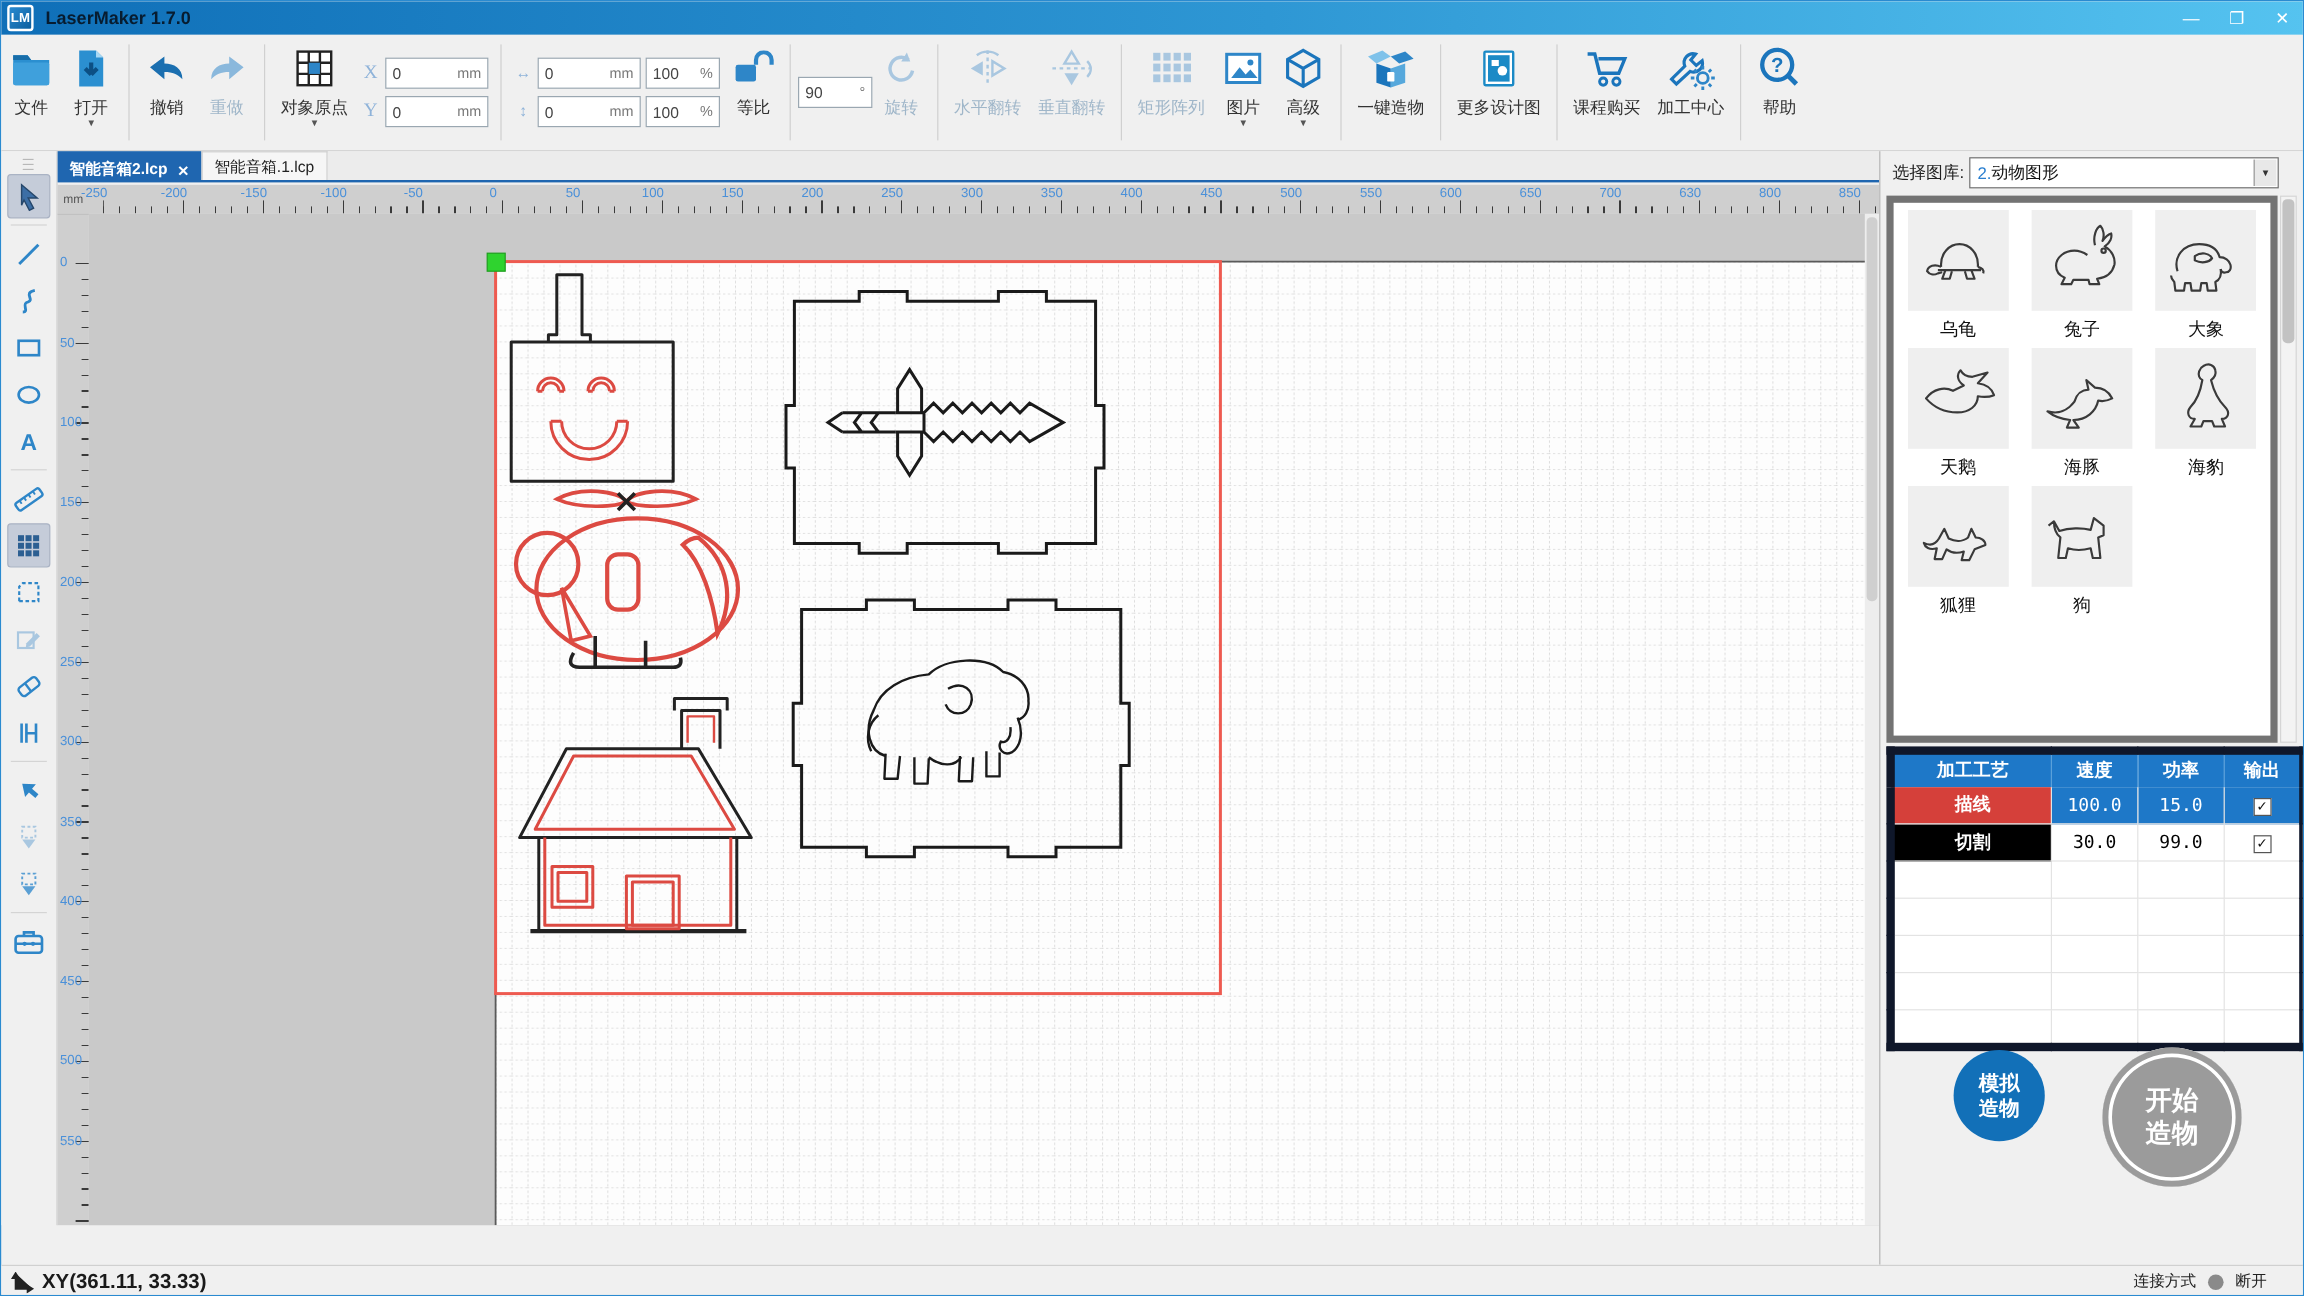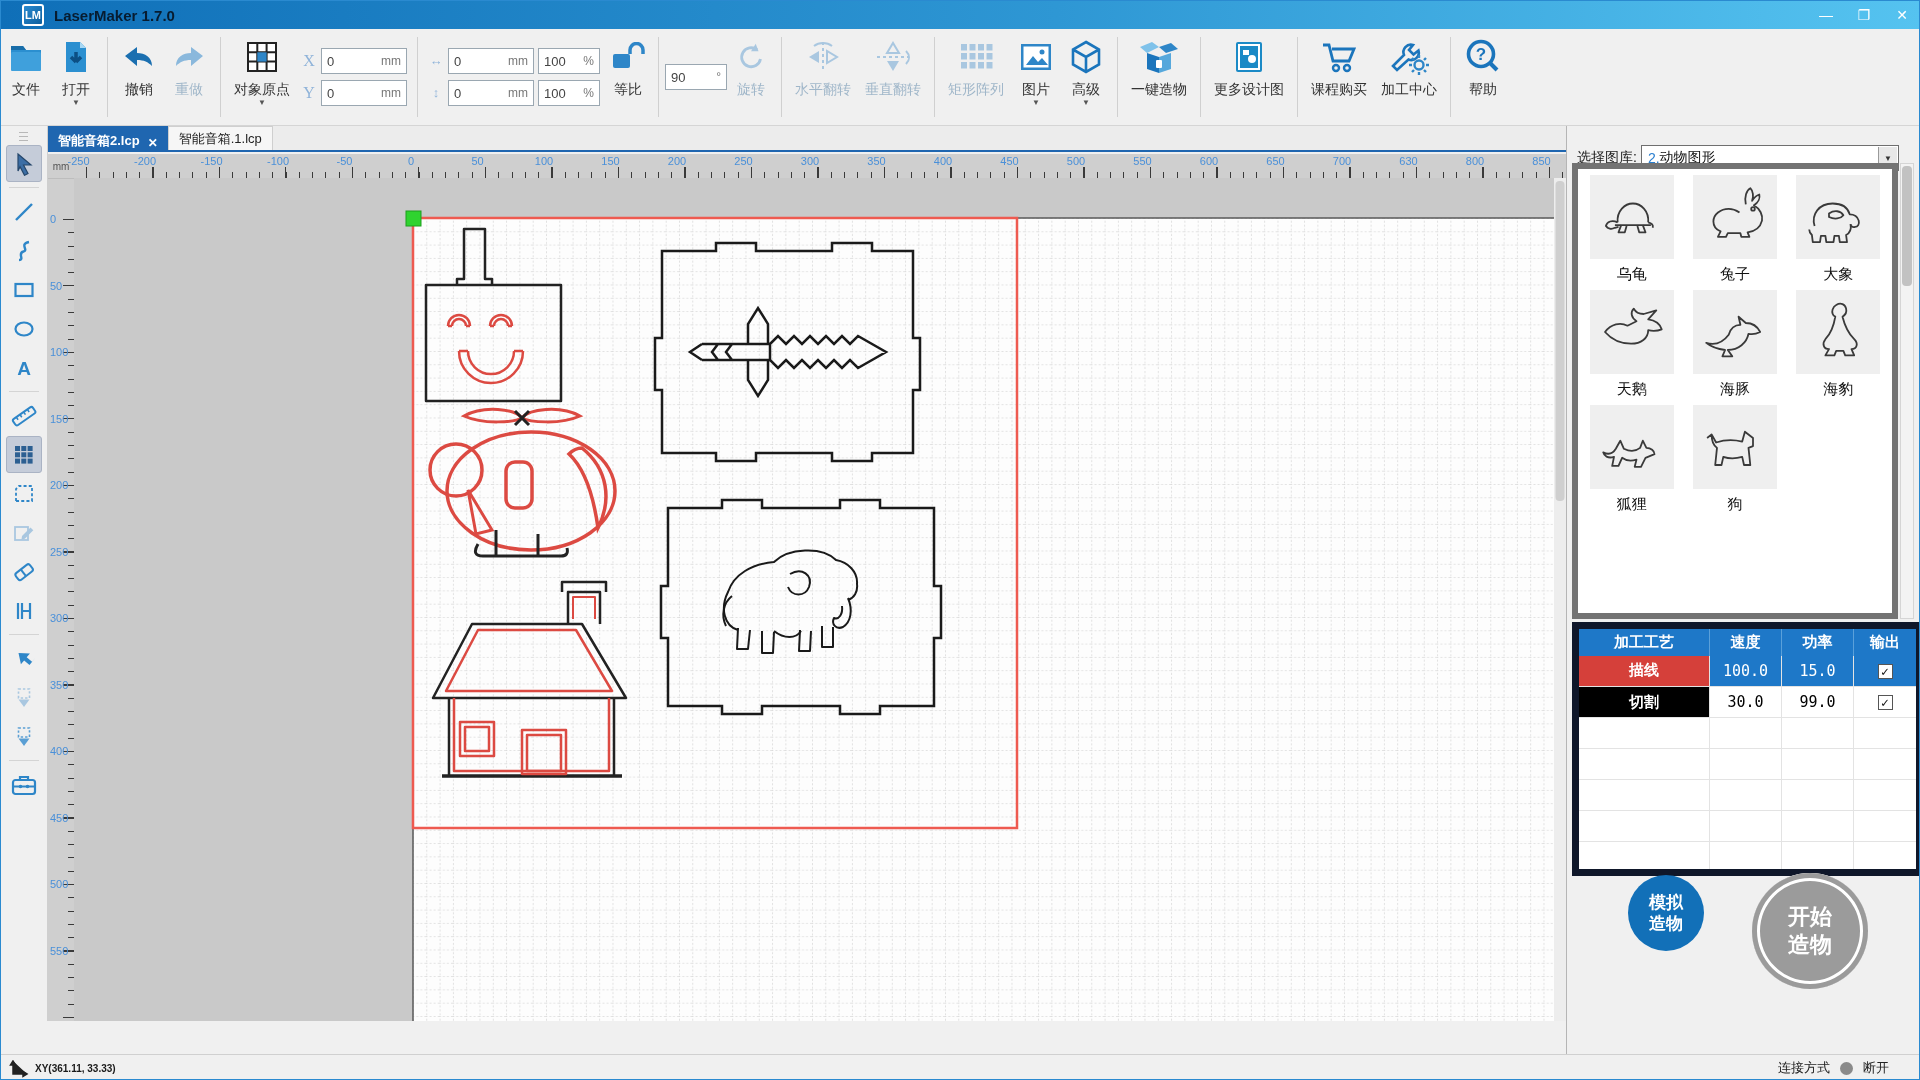--- a/index.html
+++ b/index.html
@@ -3,21 +3,21 @@
 <meta charset="utf-8">
 <style>
   * { margin:0; padding:0; box-sizing:border-box; }
   html,body { width:1920px; height:1080px; overflow:hidden; }
   body { font-family:"Liberation Sans", sans-serif; }
   #app { position:relative; width:1920px; height:1080px; background:#f0f0f0; border:1px solid #2a8ad0; overflow:hidden; }
 
   
   .titlebar { position:absolute; left:0; top:0; width:1920px; height:28px;
     background:linear-gradient(90deg,#0f6fb8 0%,#2e97d4 55%,#55c3f0 100%);
-    display:flex; align-items:center;padding-left:16px; }
+    display:flex; align-items:center; }
   .logo { width:22px; height:22px; margin-left:5px; background:linear-gradient(135deg,#2a8ad0,#0c5f9e);
     border:2px solid #fff; border-radius:3px; color:#fff; font-size:11px; font-weight:bold;
     display:flex; align-items:center; justify-content:center; }
   .apptitle { margin-left:10px; font-size:15px; font-weight:bold; color:#071c30; }
   .winbtns { margin-left:auto; display:flex; height:100%; }
   .winbtn { width:38px; height:100%; color:#fff; font-size:14px; display:flex; align-items:center; justify-content:center; cursor:default; }
 
   
   .toolbar { position:absolute; left:0; top:28px; width:1920px; height:97px; background:#f0f0f0;
     border-bottom:1px solid #d5d5d5; display:flex; align-items:stretch; }
@@ -62,29 +62,29 @@
   .vruler { position:absolute; left:47px; top:52px; width:26px; height:843px; background:#cfcfcf; overflow:hidden;
      border-top:1px solid #bdbdbd; }
   .vticks { position:absolute; right:0; top:0; width:26px; height:843px;
      background:
        repeating-linear-gradient(180deg,#3a3a3a 0 1px,transparent 1px 66.5px) 100% 40px/11px 100% no-repeat,
        repeating-linear-gradient(180deg,#3a3a3a 0 1px,transparent 1px 13.3px) 100% 40px/6px 100% no-repeat; }
   .vnum { position:absolute; left:2px; transform:translateY(-50%); font-size:11px; color:#4a90d9; }
 
   .canvas { position:absolute; left:73px; top:52px; width:1492px; height:843px; background:#c9c9c9; }
   .statusbar { position:absolute; left:0; top:1053px; width:1920px; height:27px; background:#f0f0f0; border-top:1px solid #d0d0d0;
-    display:flex; align-items:center; font-size:10px; color:#1a1a1a; }
+    display:flex; align-items:center; font-size:17px; color:#1a1a1a; }
   .coords { margin-left:34px; font-weight:bold; }
   .axisicon { position:absolute; left:8px; top:1059px; }
   .connwrap { position:absolute; right:30px; top:1058px; display:flex; align-items:center; gap:10px; font-size:13px; color:#222; }
   .conndot { width:13px; height:13px; border-radius:50%; background:#8a8a8a; }
 
   
   .rightpanel { position:absolute; left:1565px; top:125px; width:355px; height:928px; background:#f0f0f0; border-left:1px solid #b5b5b5; }
-  .libselect { position:absolute; left:10px; top:19px; display:flex; align-items:center; }
+  .libselect { position:absolute; left:10px; top:5px; display:flex; align-items:center; }
   .libselect .lbl { font-size:14px; color:#222; }
   .dropdown { width:258px; height:26px; background:#fff; border:1px solid #6f6f6f; margin-left:4px; display:flex; align-items:center; padding-left:6px; position:relative; }
   .dropdown .pfx { color:#2a7fd0; font-size:14px; }
   .dropdown .dname { color:#111; font-size:14px; }
   .dropdown .arrowbox { position:absolute; right:1px; top:1px; width:19px; height:22px; background:#e8e8e8; border-left:1px solid #9a9a9a; display:flex; align-items:center; justify-content:center; font-size:8px; color:#333; }
   .libbox { position:absolute; left:5px; top:37px; width:326px; height:456px; background:#fff; border:6px solid #737373; }
   .libscroll { position:absolute; left:333px; top:37px; width:14px; height:456px; background:#f3f3f3; border:1px solid #d5d5d5; }
   .libthumbtrack { position:absolute; left:1px; top:2px; width:10px; height:120px; background:#c2c2c2; border-radius:4px; }
   .libgrid { display:grid; grid-template-columns:repeat(3,1fr); padding:6px 2px; row-gap:6px; }
   .libitem { display:flex; flex-direction:column; align-items:center; }

